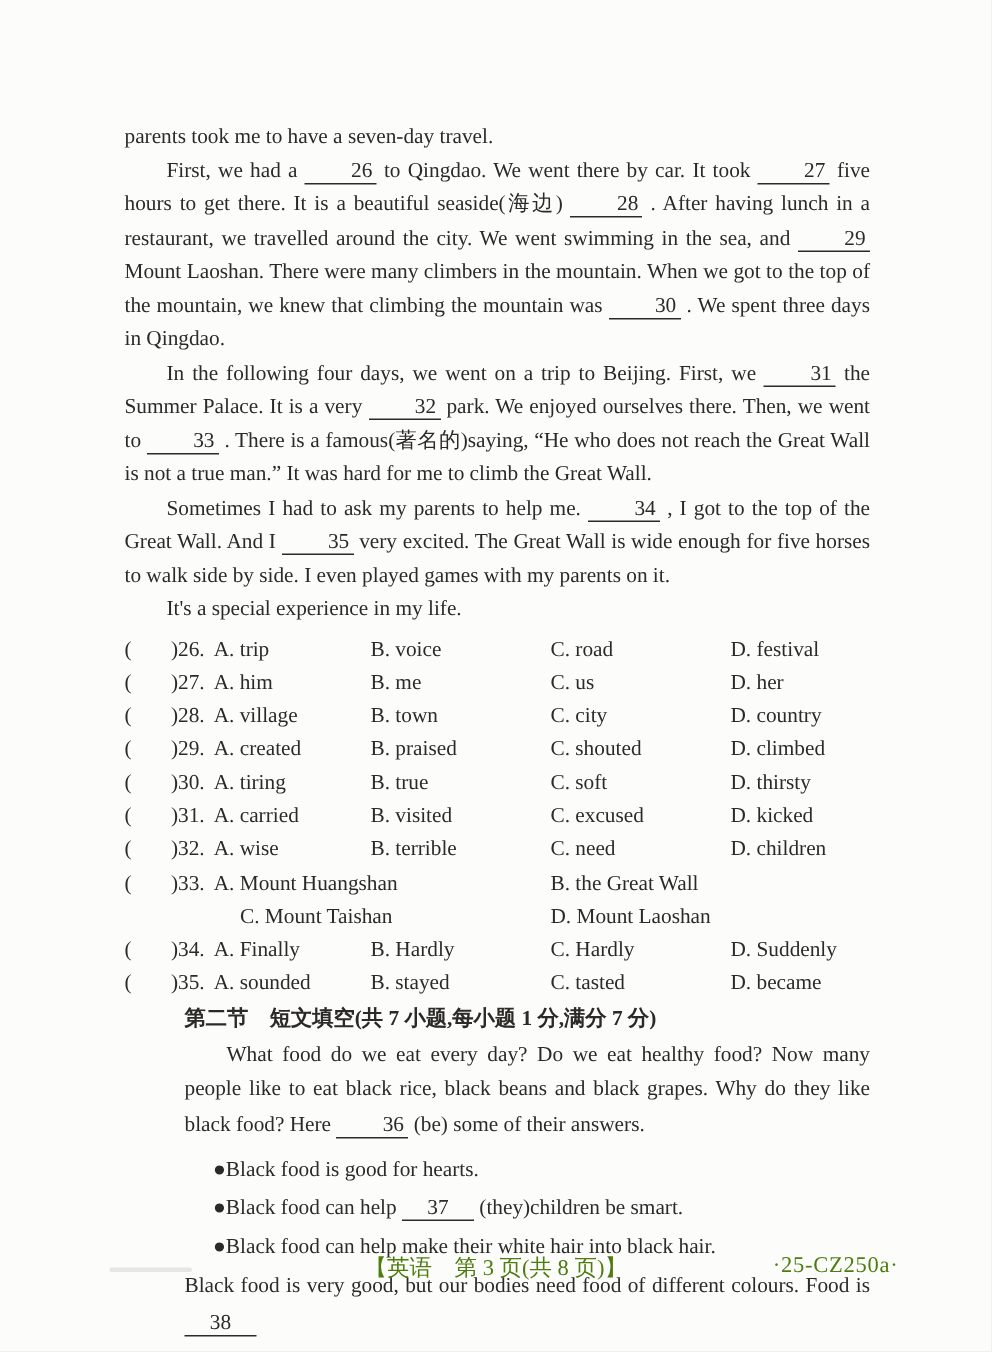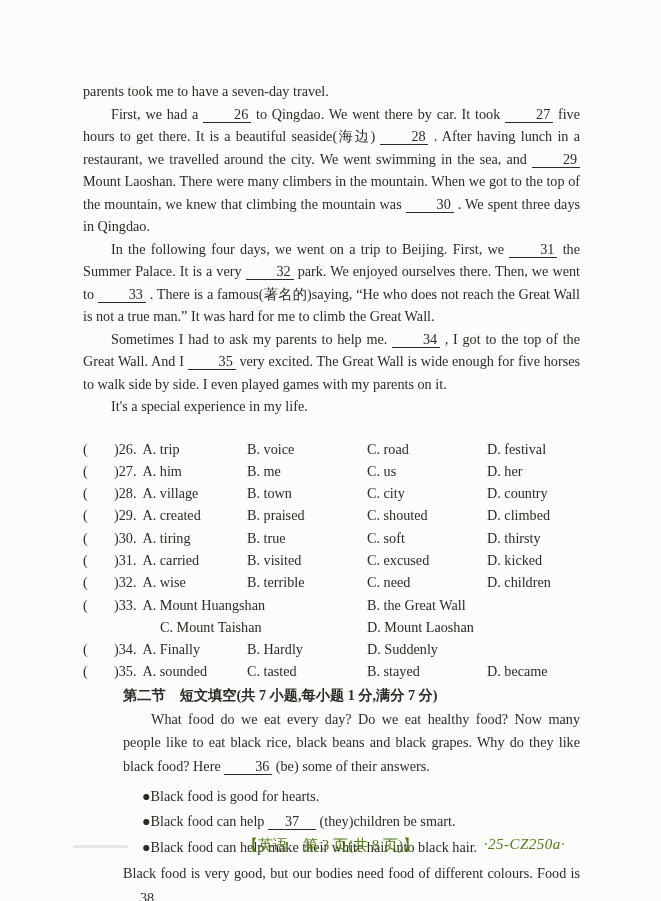--- a/index.html
+++ b/index.html
@@ -18,21 +18,21 @@
   .content p{margin:0;}
   .passage p{
     font-size:14.2px;line-height:22.5px;text-align:justify;
   }
   .ind{text-indent:28px;}
   .blank{
     display:inline-block;min-width:44px;text-align:center;
     border-bottom:1.2px solid #2b2a26;
     padding:0 2px;line-height:15px;
   }
-  .options{margin-top:20px;}
+  .options{margin-top:4px;}
   .opt-row{
     display:grid;grid-template-columns:164px 120px 120px auto;
     font-size:14.2px;line-height:22.3px;
   }
   .opt-row.wide{grid-template-columns:284px auto;}
   .opt-row.wide .c1{padding-left:77px;}
   .par{display:inline-block;width:31px;}
   .num{margin-right:6px;}
   .sec2-heading{
     font-size:14.6px;font-weight:700;line-height:24px;margin-top:2px;
@@ -43,21 +43,21 @@
   .bullets p{padding-left:19px;line-height:25.8px;}
   .closing{line-height:25px;margin-top:1px;text-align:justify;}
   .footer{
     position:absolute;left:0;top:836px;width:100%;
     font-size:15px;color:#4d7c0f;
   }
   .footer .center{
     display:block;text-align:center;width:100%;
   }
   .footer .right{
-    position:absolute;right:96px;top:0;letter-spacing:.5px;font-style:italic;
+    position:absolute;right:62px;top:0;letter-spacing:.5px;
   }
   .smudge{
     position:absolute;left:73px;top:845px;width:55px;height:3px;
     background:#d9d7d2;border-radius:2px;opacity:.6;
   }
 </style>
 </head>
 <body>
 
 <div class="page">
@@ -127,27 +127,28 @@
         <span>B. the Great Wall</span>
       </div>
       <div class="opt-row wide">
         <span class="c1">C. Mount Taishan</span>
         <span>D. Mount Laoshan</span>
       </div>
 
       <div class="opt-row">
         <span><span class="par">(</span><span class="num">)34.</span><span>A. Finally</span></span>
         <span>B. Hardly</span>
+        <span>C. Hardly</span>
         <span>D. Suddenly</span>
       </div>
 
       <div class="opt-row">
         <span><span class="par">(</span><span class="num">)35.</span><span>A. sounded</span></span>
+        <span>B. stayed</span>
         <span>C. tasted</span>
-        <span>B. stayed</span>
         <span>D. became</span>
       </div>
 
     </div>
 
     <div class="sec2">
       <p class="sec2-heading">第二节　短文填空(共 7 小题,每小题 1 分,满分 7 分)</p>
       <p class="intro ind">What food do we eat every day? Do we eat healthy food? Now many people like to eat black rice, black beans and black grapes. Why do they like black food? Here <span class="blank">36</span> (be) some of their answers.</p>
       <div class="bullets">
         <p>●Black food is good for hearts.</p>

